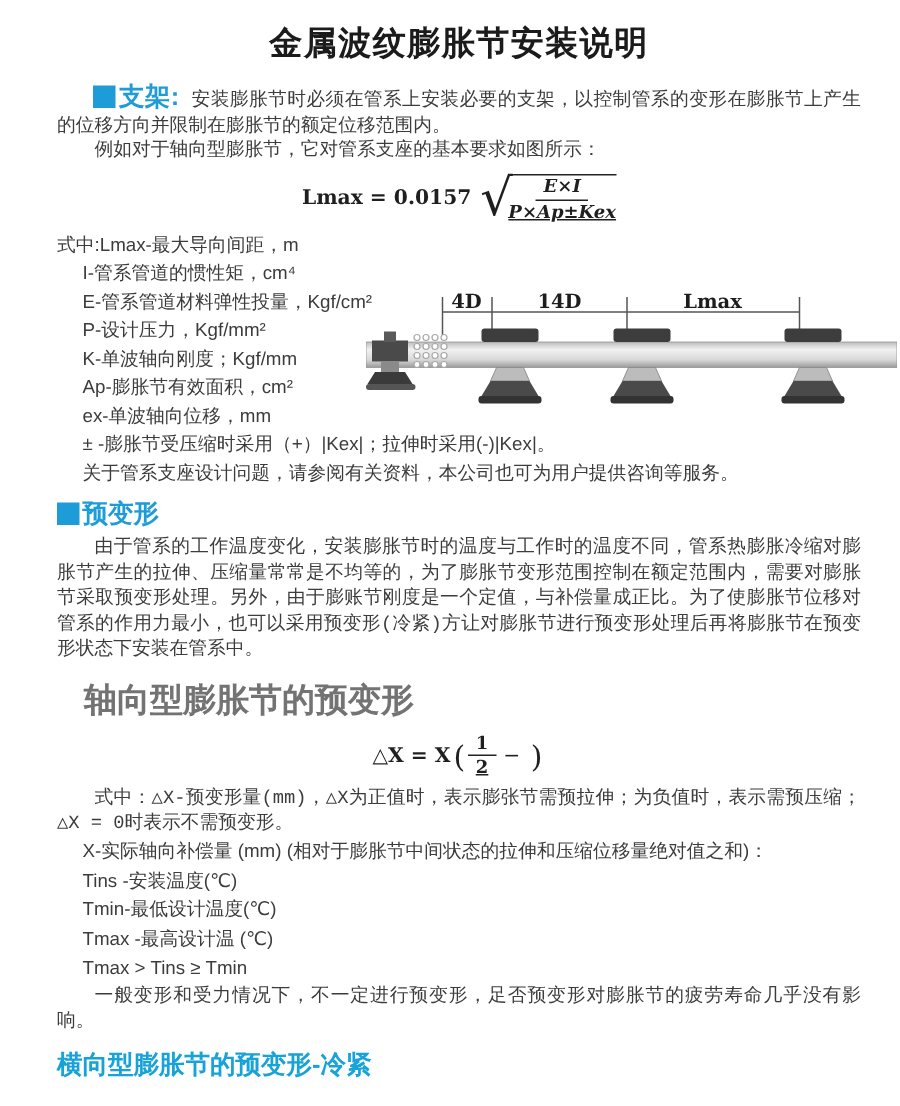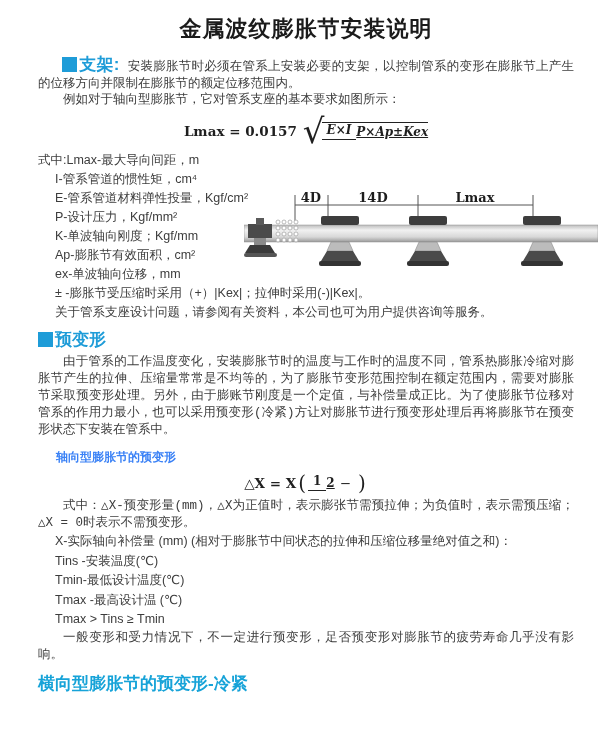--- a/index.html
+++ b/index.html
@@ -24,40 +24,40 @@
   }
   .sec-title { color:#1e9cd8; font-size:17px; font-weight:600; margin-right:8px; }
   .support-para { text-indent:24px; }
   .support-para .body-run { font-size:12.5px; }
 
   .formula-row { display:flex; justify-content:center; margin:7px 0 5px; }
   .math {
     font-family:"DejaVu Serif","Liberation Serif",serif;
     font-size:13.5px; color:#1f1f1f; display:flex; align-items:center; font-weight:bold;
   }
-  .frac { display:inline-flex; flex-direction:row; align-items:center; line-height:1.15; font-size:12px; }
+  .frac { display:inline-flex; flex-direction:column; align-items:center; line-height:1.15; font-size:12px; }
   .frac .num { padding:0 5px 1px; border-bottom:1.2px solid #222; }
   .frac .den { padding-top:1px;text-decoration:underline; }
   .frac.small { font-size:11.5px; }
   .it { font-style:italic; }
   .rad { font-size:34px; font-weight:normal; line-height:30px; margin:0 -3px 0 6px; }
   .vinculum { border-top:1.6px solid #222; padding-top:1px; }
   .paren { font-size:20px; font-weight:normal; margin:0 2px; line-height:1; }
   .op { margin:0 5px; font-weight:normal; }
 
   .def-row { position:relative; }
   .def-line { font-size:12.5px; line-height:19px; }
   .sub { padding-left:17px; }
   .diagram {
     position:absolute; top:40px; right:-24px; width:354px; height:104px;
   }
   .dim-label { font:bold 13px "DejaVu Serif","Liberation Serif",serif; fill:#1d1d1d; }
 
   .sub-head-axial {
-    color:#3b82f6; font-size:12px; font-weight:600; margin:10px 0 2px 18px;
+    color:#737373; font-size:22px; font-weight:600; margin:10px 0 2px 18px;
   }
   .sub-head-lateral {
     color:#17a3d8; font-size:17px; font-weight:600; margin:8px 0 2px 0;
   }
   .term-line { font-size:12.5px; line-height:19.5px; }
 </style>
 </head>
 <body>
 
 <div class="page">

